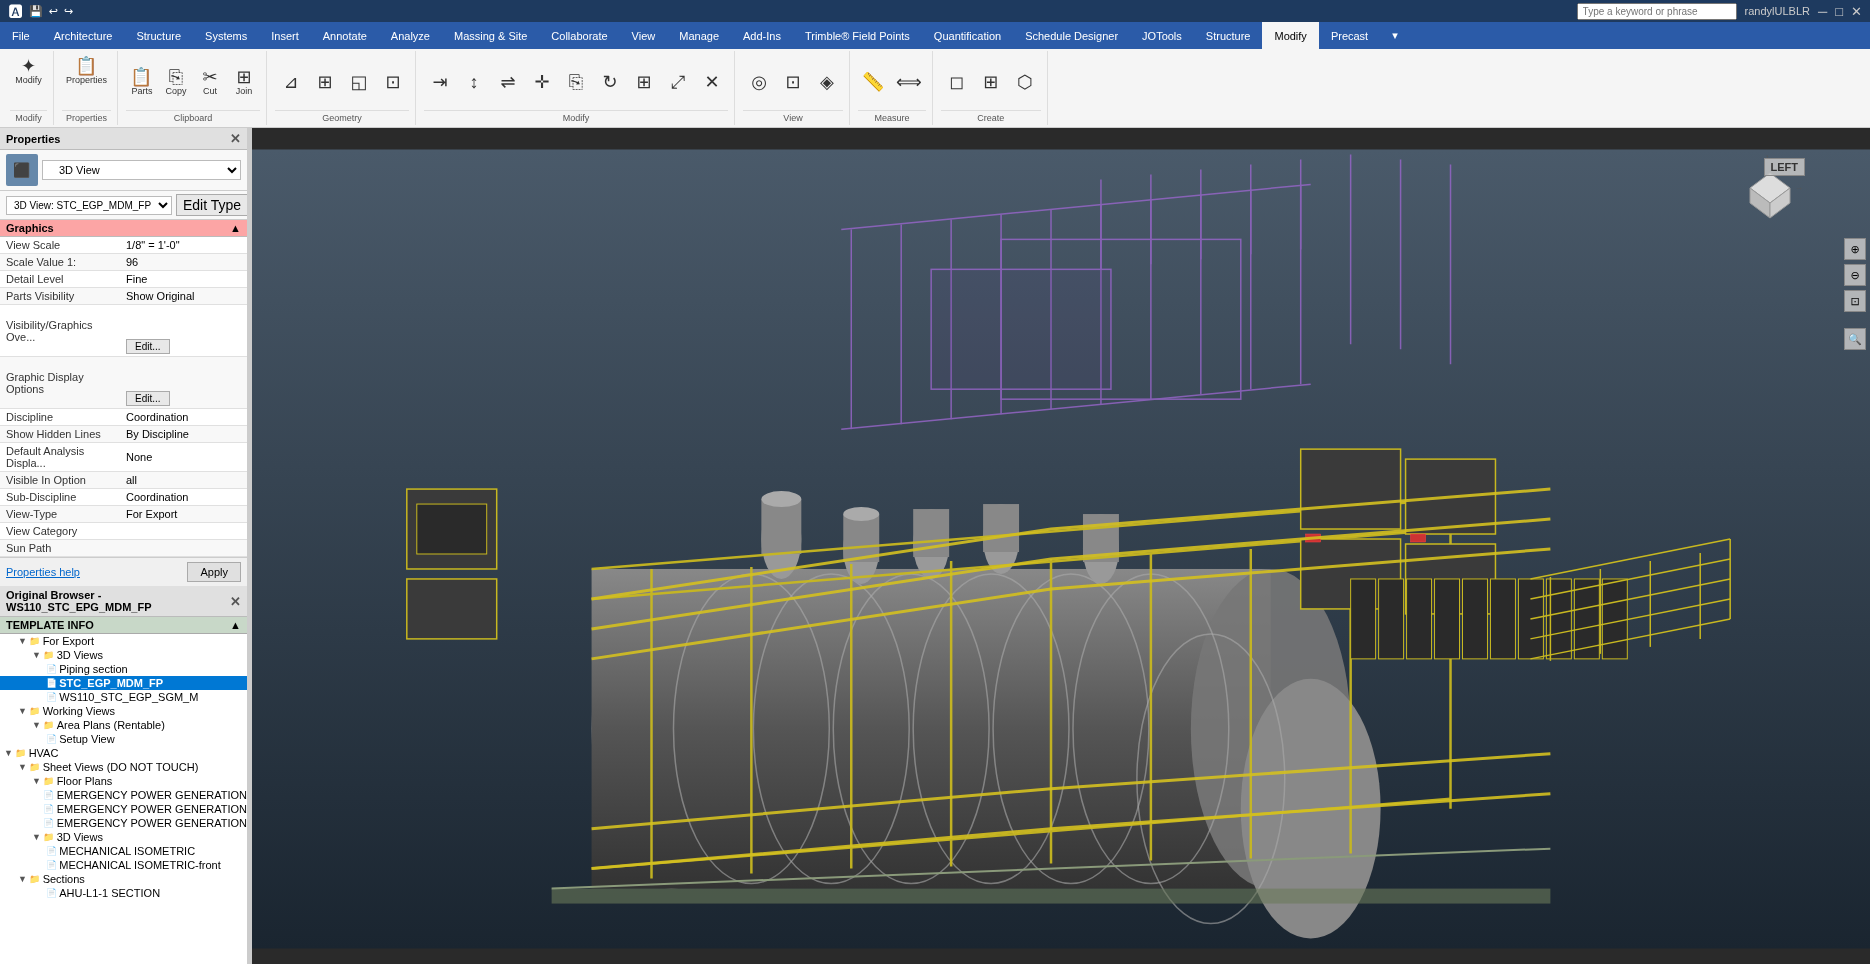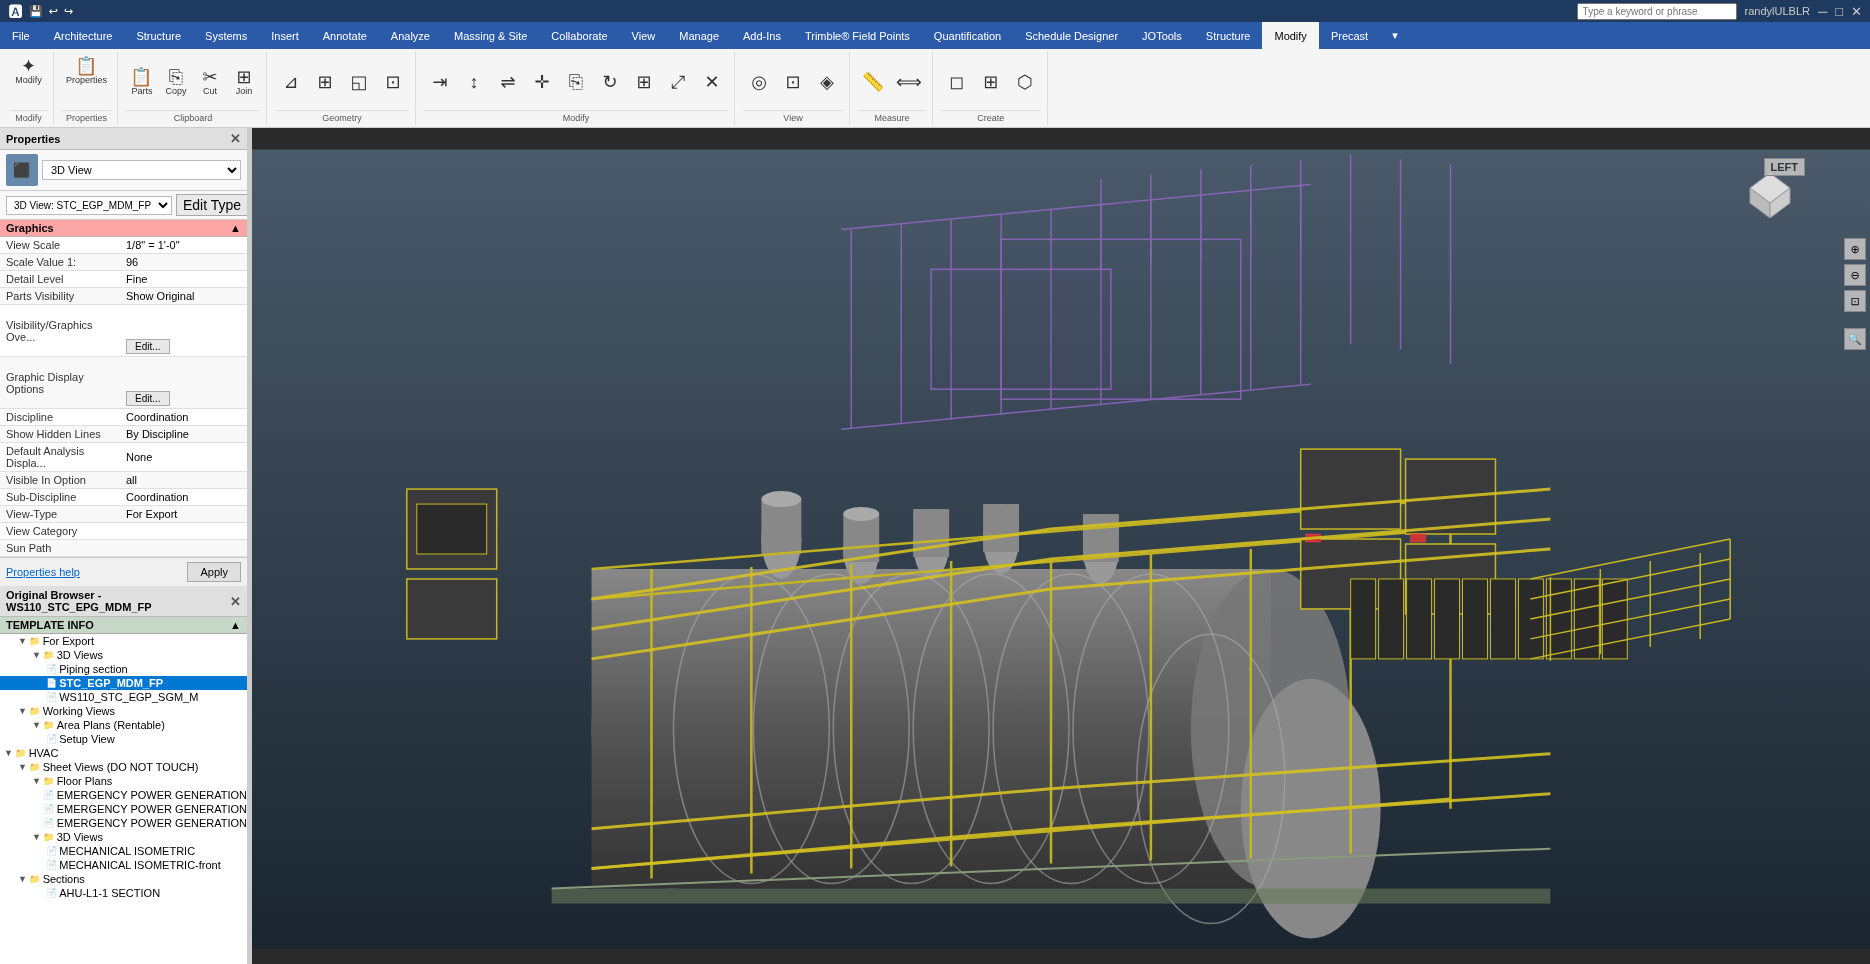--- a/index.html
+++ b/index.html
@@ -131,21 +131,21 @@
       width: 32px; height: 32px;
       background: #6688aa;
       border-radius: 2px;
       display: flex; align-items: center; justify-content: center;
       color: white; font-size: 14px;
     }
     .view-type-select {
       flex: 1;
       font-size: 11px;
       border: 1px solid #bbb;
-      padding: 2px 4px;
+      padding: 2px 12px;
       background: white;
     }
 
     .view-selector-row {
       display: flex;
       align-items: center;
       padding: 3px 6px;
       gap: 4px;
       border-bottom: 1px solid #ccc;
       background: #f8f8f8;

